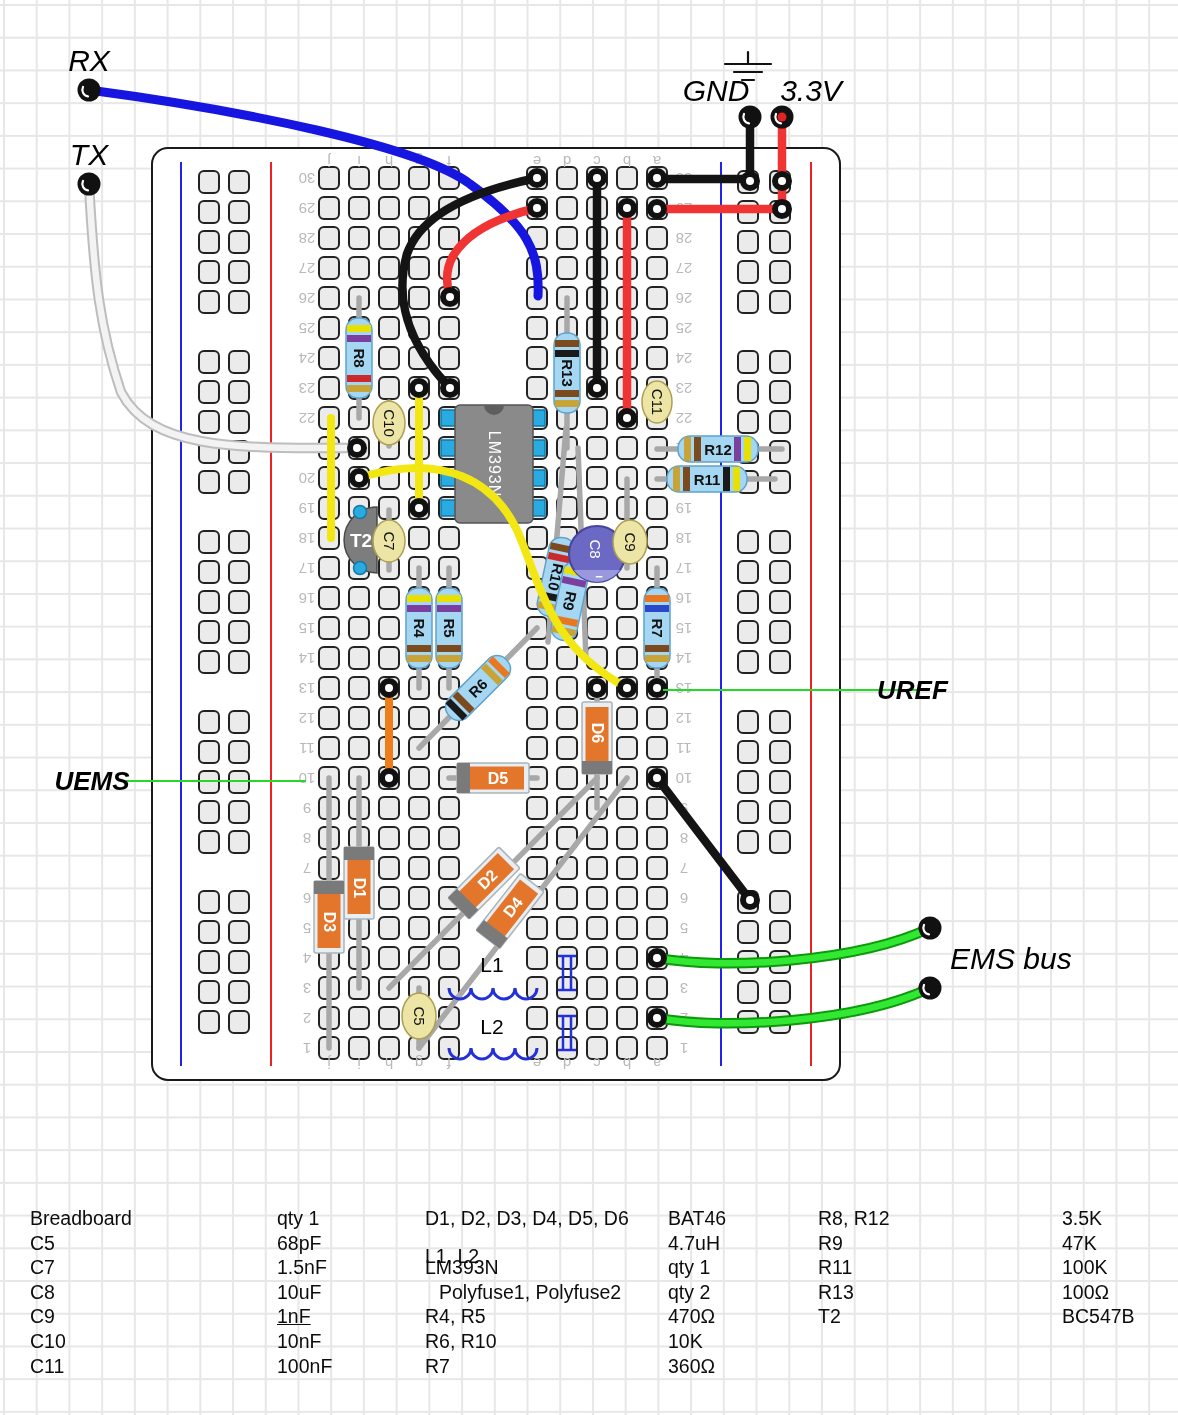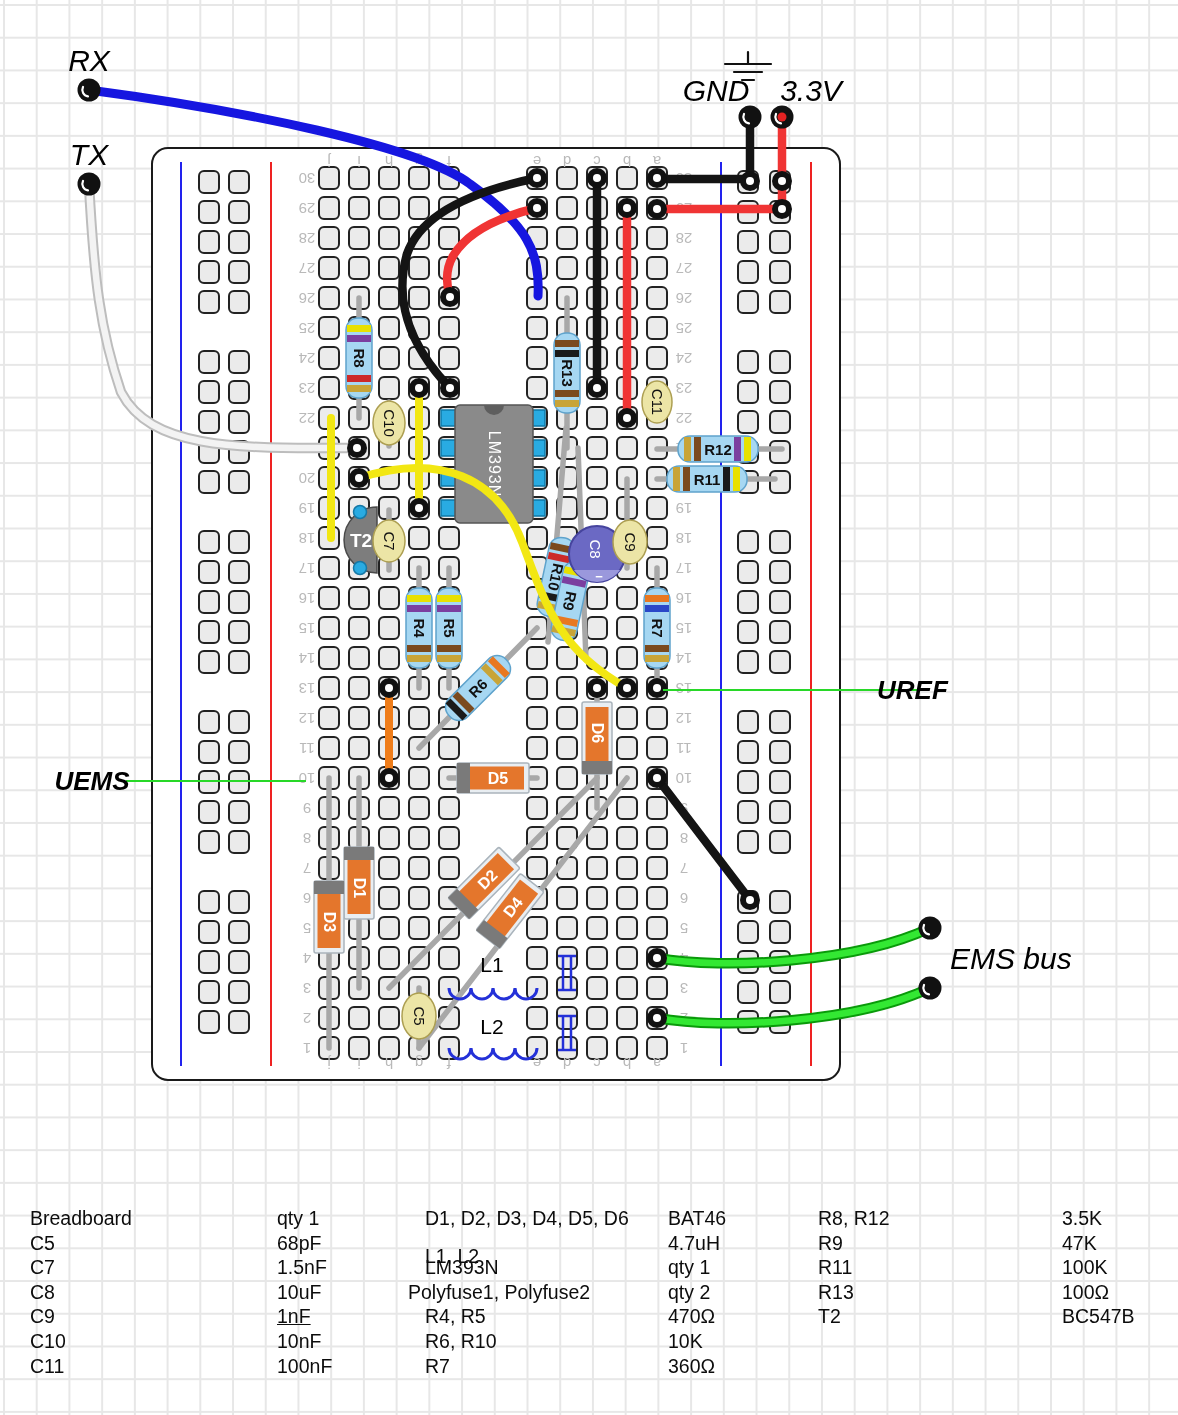--- a/index.html
+++ b/index.html
@@ -856,21 +856,21 @@
       <div class="pt-cell" style="left: 818px; top: 24.6px;">R9</div>
       <div class="pt-cell" style="left: 1062px; top: 24.6px;">47K</div>
       <div class="pt-cell" style="left: 30px; top: 49.2px;">C7</div>
       <div class="pt-cell" style="left: 277px; top: 49.2px;">1.5nF</div>
       <div class="pt-cell" style="left: 425px; top: 49.2px;">LM393N</div>
       <div class="pt-cell" style="left: 668px; top: 49.2px;">qty 1</div>
       <div class="pt-cell" style="left: 818px; top: 49.2px;">R11</div>
       <div class="pt-cell" style="left: 1062px; top: 49.2px;">100K</div>
       <div class="pt-cell" style="left: 30px; top: 73.8px;">C8</div>
       <div class="pt-cell" style="left: 277px; top: 73.8px;">10uF</div>
-      <div class="pt-cell" style="left: 408px; top: 73.8px;">Polyfuse1, Polyfuse2</div>
+      <div class="pt-cell" style="left: 439px; top: 73.8px;">Polyfuse1, Polyfuse2</div>
       <div class="pt-cell" style="left: 668px; top: 73.8px;">qty 2</div>
       <div class="pt-cell" style="left: 818px; top: 73.8px;">R13</div>
       <div class="pt-cell" style="left: 1062px; top: 73.8px;">100Ω</div>
       <div class="pt-cell" style="left: 30px; top: 98.4px;">C9</div>
       <div class="pt-cell" style="left: 277px; top: 98.4px; text-decoration: underline;">1nF</div>
       <div class="pt-cell" style="left: 425px; top: 98.4px;">R4, R5</div>
       <div class="pt-cell" style="left: 668px; top: 98.4px;">470Ω</div>
       <div class="pt-cell" style="left: 818px; top: 98.4px;">T2</div>
       <div class="pt-cell" style="left: 1062px; top: 98.4px;">BC547B</div>
       <div class="pt-cell" style="left: 30px; top: 123px;">C10</div>

